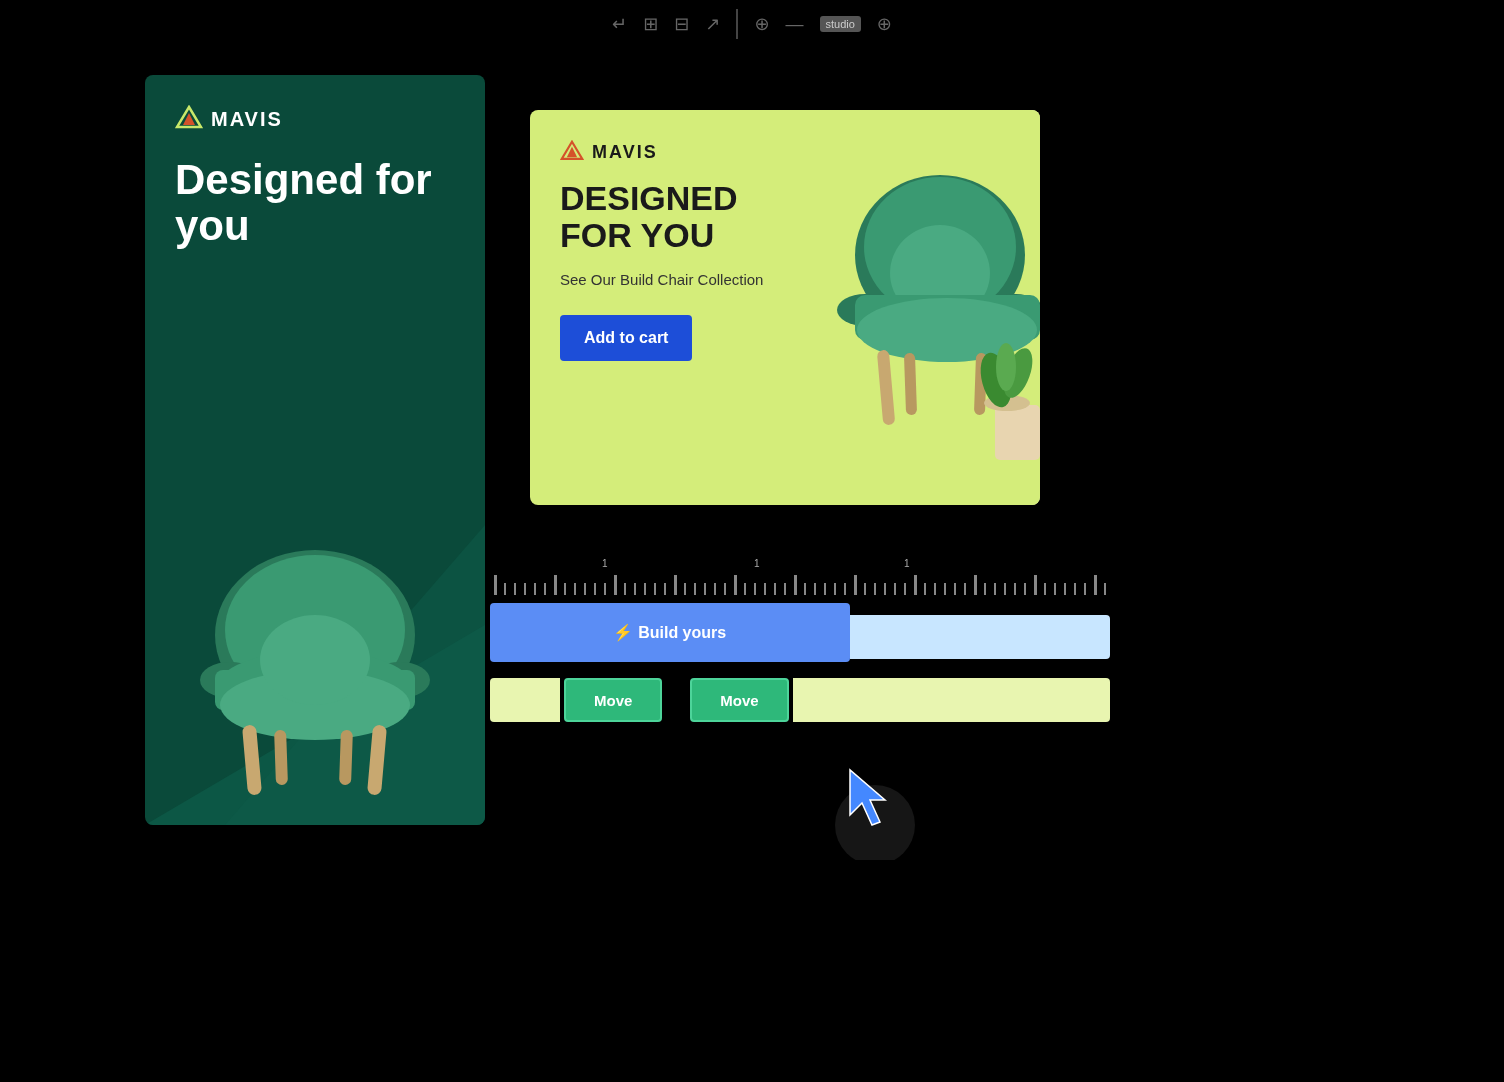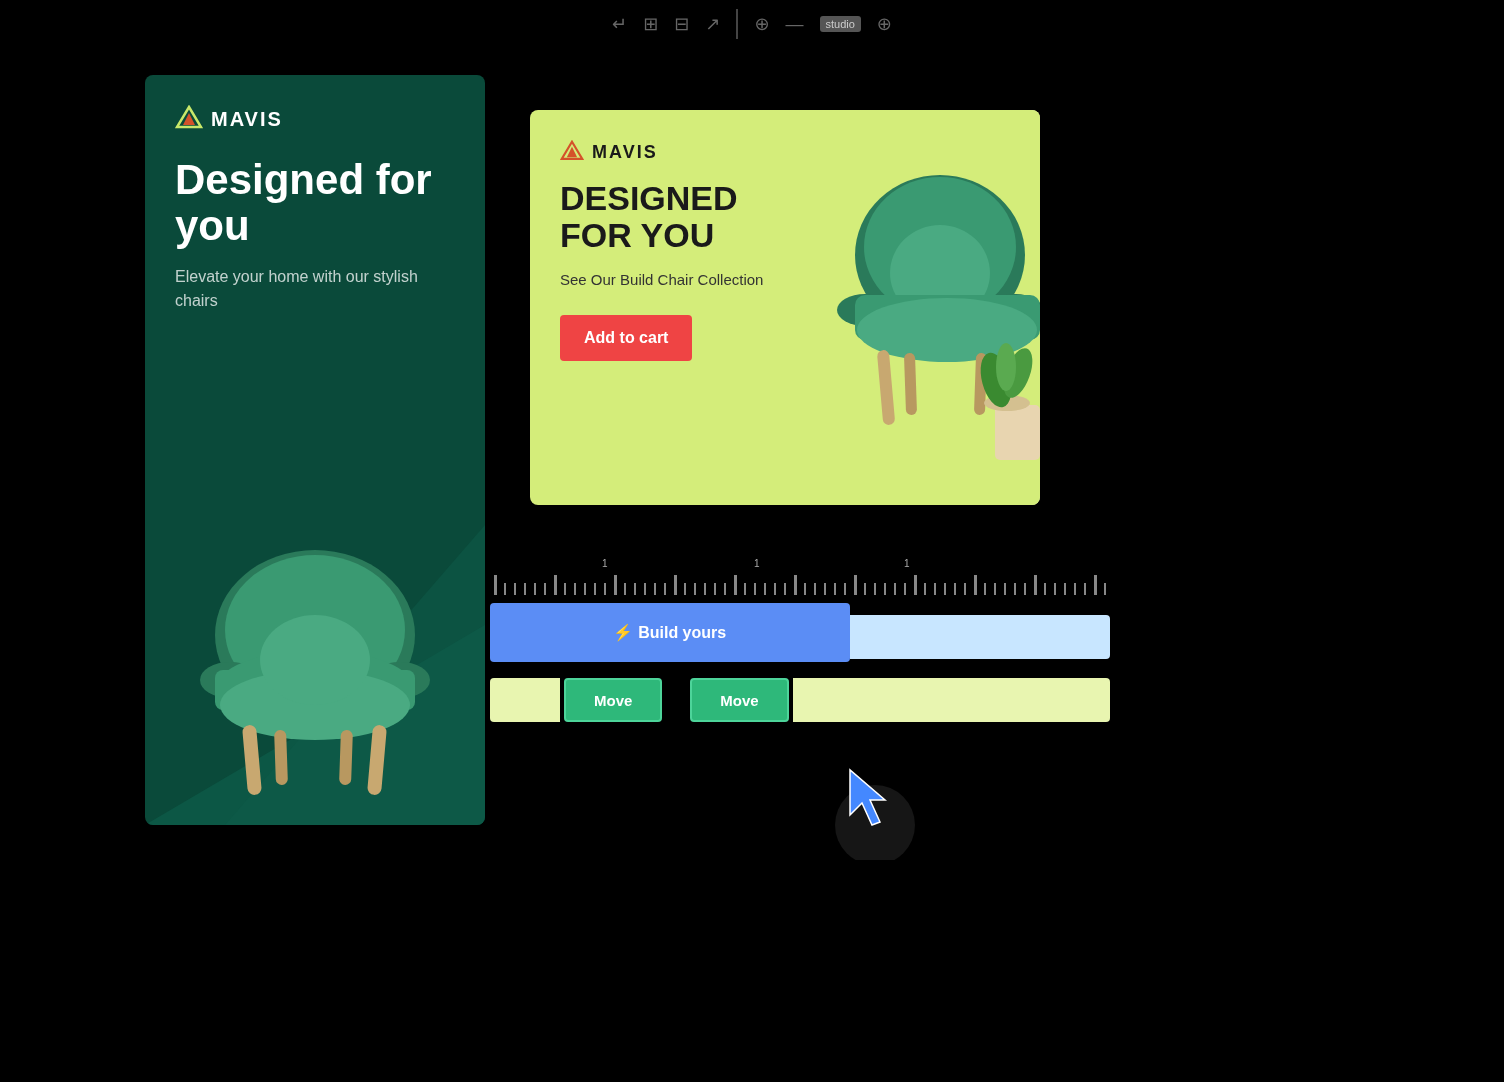--- a/index.html
+++ b/index.html
@@ -115,21 +115,21 @@
       gap: 8px;
       margin-bottom: 16px;
     }
     .right-logo-text {
       color: #1a1a1a;
       font-size: 18px;
       font-weight: 700;
       letter-spacing: 2px;
     }
     .add-to-cart-btn {
-      background: #ef4444;
+      background: #1d4ed8;
       color: #fff;
       border: none;
       padding: 14px 24px;
       font-size: 16px;
       font-weight: 700;
       border-radius: 4px;
       cursor: pointer;
       display: inline-block;
       width: fit-content;
     }
@@ -229,21 +229,20 @@
   <div class="left-panel-content" style="position:relative;z-index:2;">
     <div class="logo-area">
       <svg class="logo-icon" viewBox="0 0 28 28">
         <polygon points="14,2 26,22 2,22" fill="none" stroke="#c8e86a" stroke-width="2.5"></polygon>
         <polygon points="14,8 20,20 8,20" fill="#d4522a"></polygon>
       </svg>
       <span class="logo-text">MAVIS</span>
     </div>
 
     <h1 class="headline">Designed for you</h1>
-    <p class="subheadline">Elevate your home with our stylish chairs</p>
 
   </div>
 
   <div class="chair-area" style="position:absolute;bottom:0;left:0;right:0;height:320px;z-index:1;">
     <svg viewBox="0 0 340 320" width="340" height="320" style="position:absolute;bottom:0;left:0;">
 
       <ellipse cx="170" cy="130" rx="100" ry="85" fill="#2a7a5a"></ellipse>
       <ellipse cx="170" cy="125" rx="90" ry="75" fill="#3a9a72"></ellipse>
 
       <ellipse cx="85" cy="175" rx="30" ry="18" fill="#2a7a5a"></ellipse>

